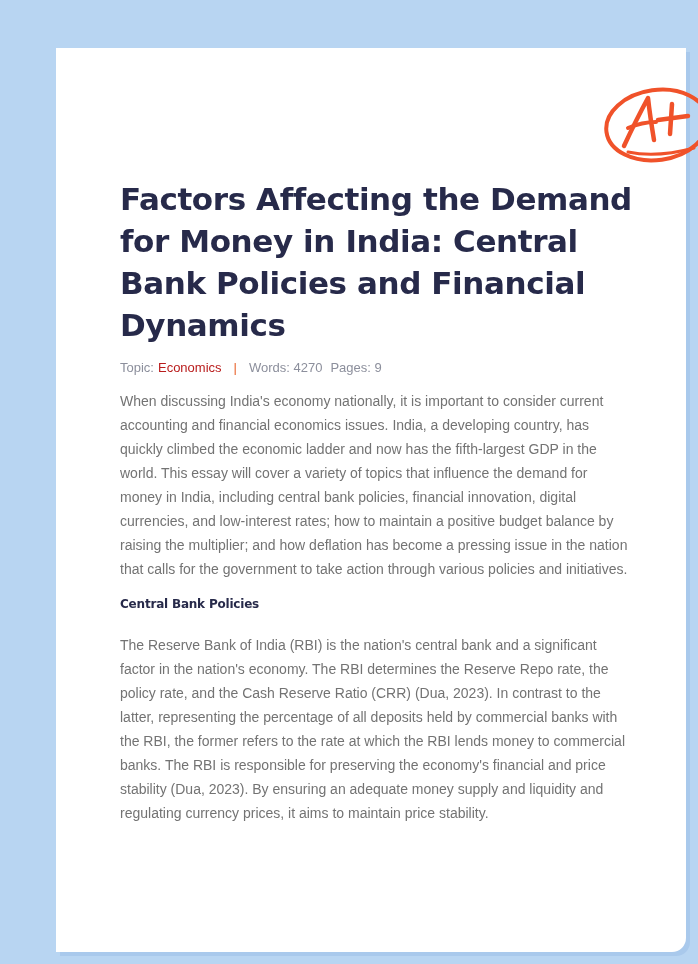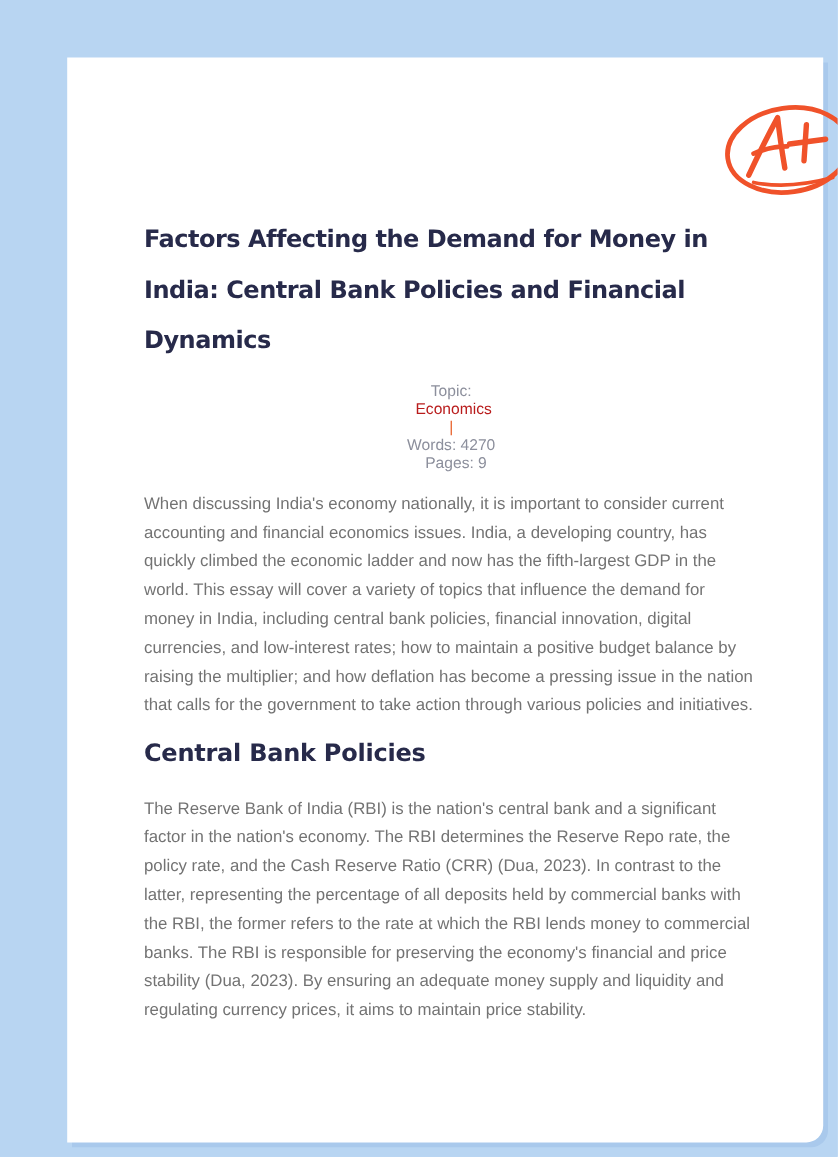--- a/index.html
+++ b/index.html
@@ -72,33 +72,32 @@
     }
     .content {
       position: absolute;
       left: 64px;
       top: 130px;
       width: 512px;
     }
     .title {
       font-family: "DejaVu Sans", sans-serif;
       font-weight: bold;
-      font-size: 20px;
+      font-size: 31px;
       line-height: 42px;
       color: #272a4a;
       letter-spacing: -0.4px;
     }
     .meta {
       margin-top: 14px;
       font-family: "Liberation Sans", sans-serif;
       font-size: 13px;
       color: #8c8f9c;
       display: flex;
       align-items: center;
-      flex-direction: column;
     }
     .meta .topic-value {
       color: #b91c1c;
       margin-left: 4px;
       font-weight: normal;
     }
     .meta .sep {
       color: #e8622b;
       margin: 0 12px 0 12px;
     }
@@ -108,21 +107,21 @@
       font-weight: bold;
       font-size: 17px;
       color: #272a4a;
       margin-top: 30px;
       letter-spacing: -0.2px;
     }
     h2.section.first { margin-top: 28px; }
     h3.subsection {
       font-family: "DejaVu Sans", sans-serif;
       font-weight: bold;
-      font-size: 20px;
+      font-size: 12px;
       color: #272a4a;
       margin-top: 16px;
       letter-spacing: -0.2px;
     }
     p.body {
       font-family: "Liberation Sans", sans-serif;
       font-size: 14px;
       line-height: 24px;
       color: #737373;
       margin-top: 14px;

